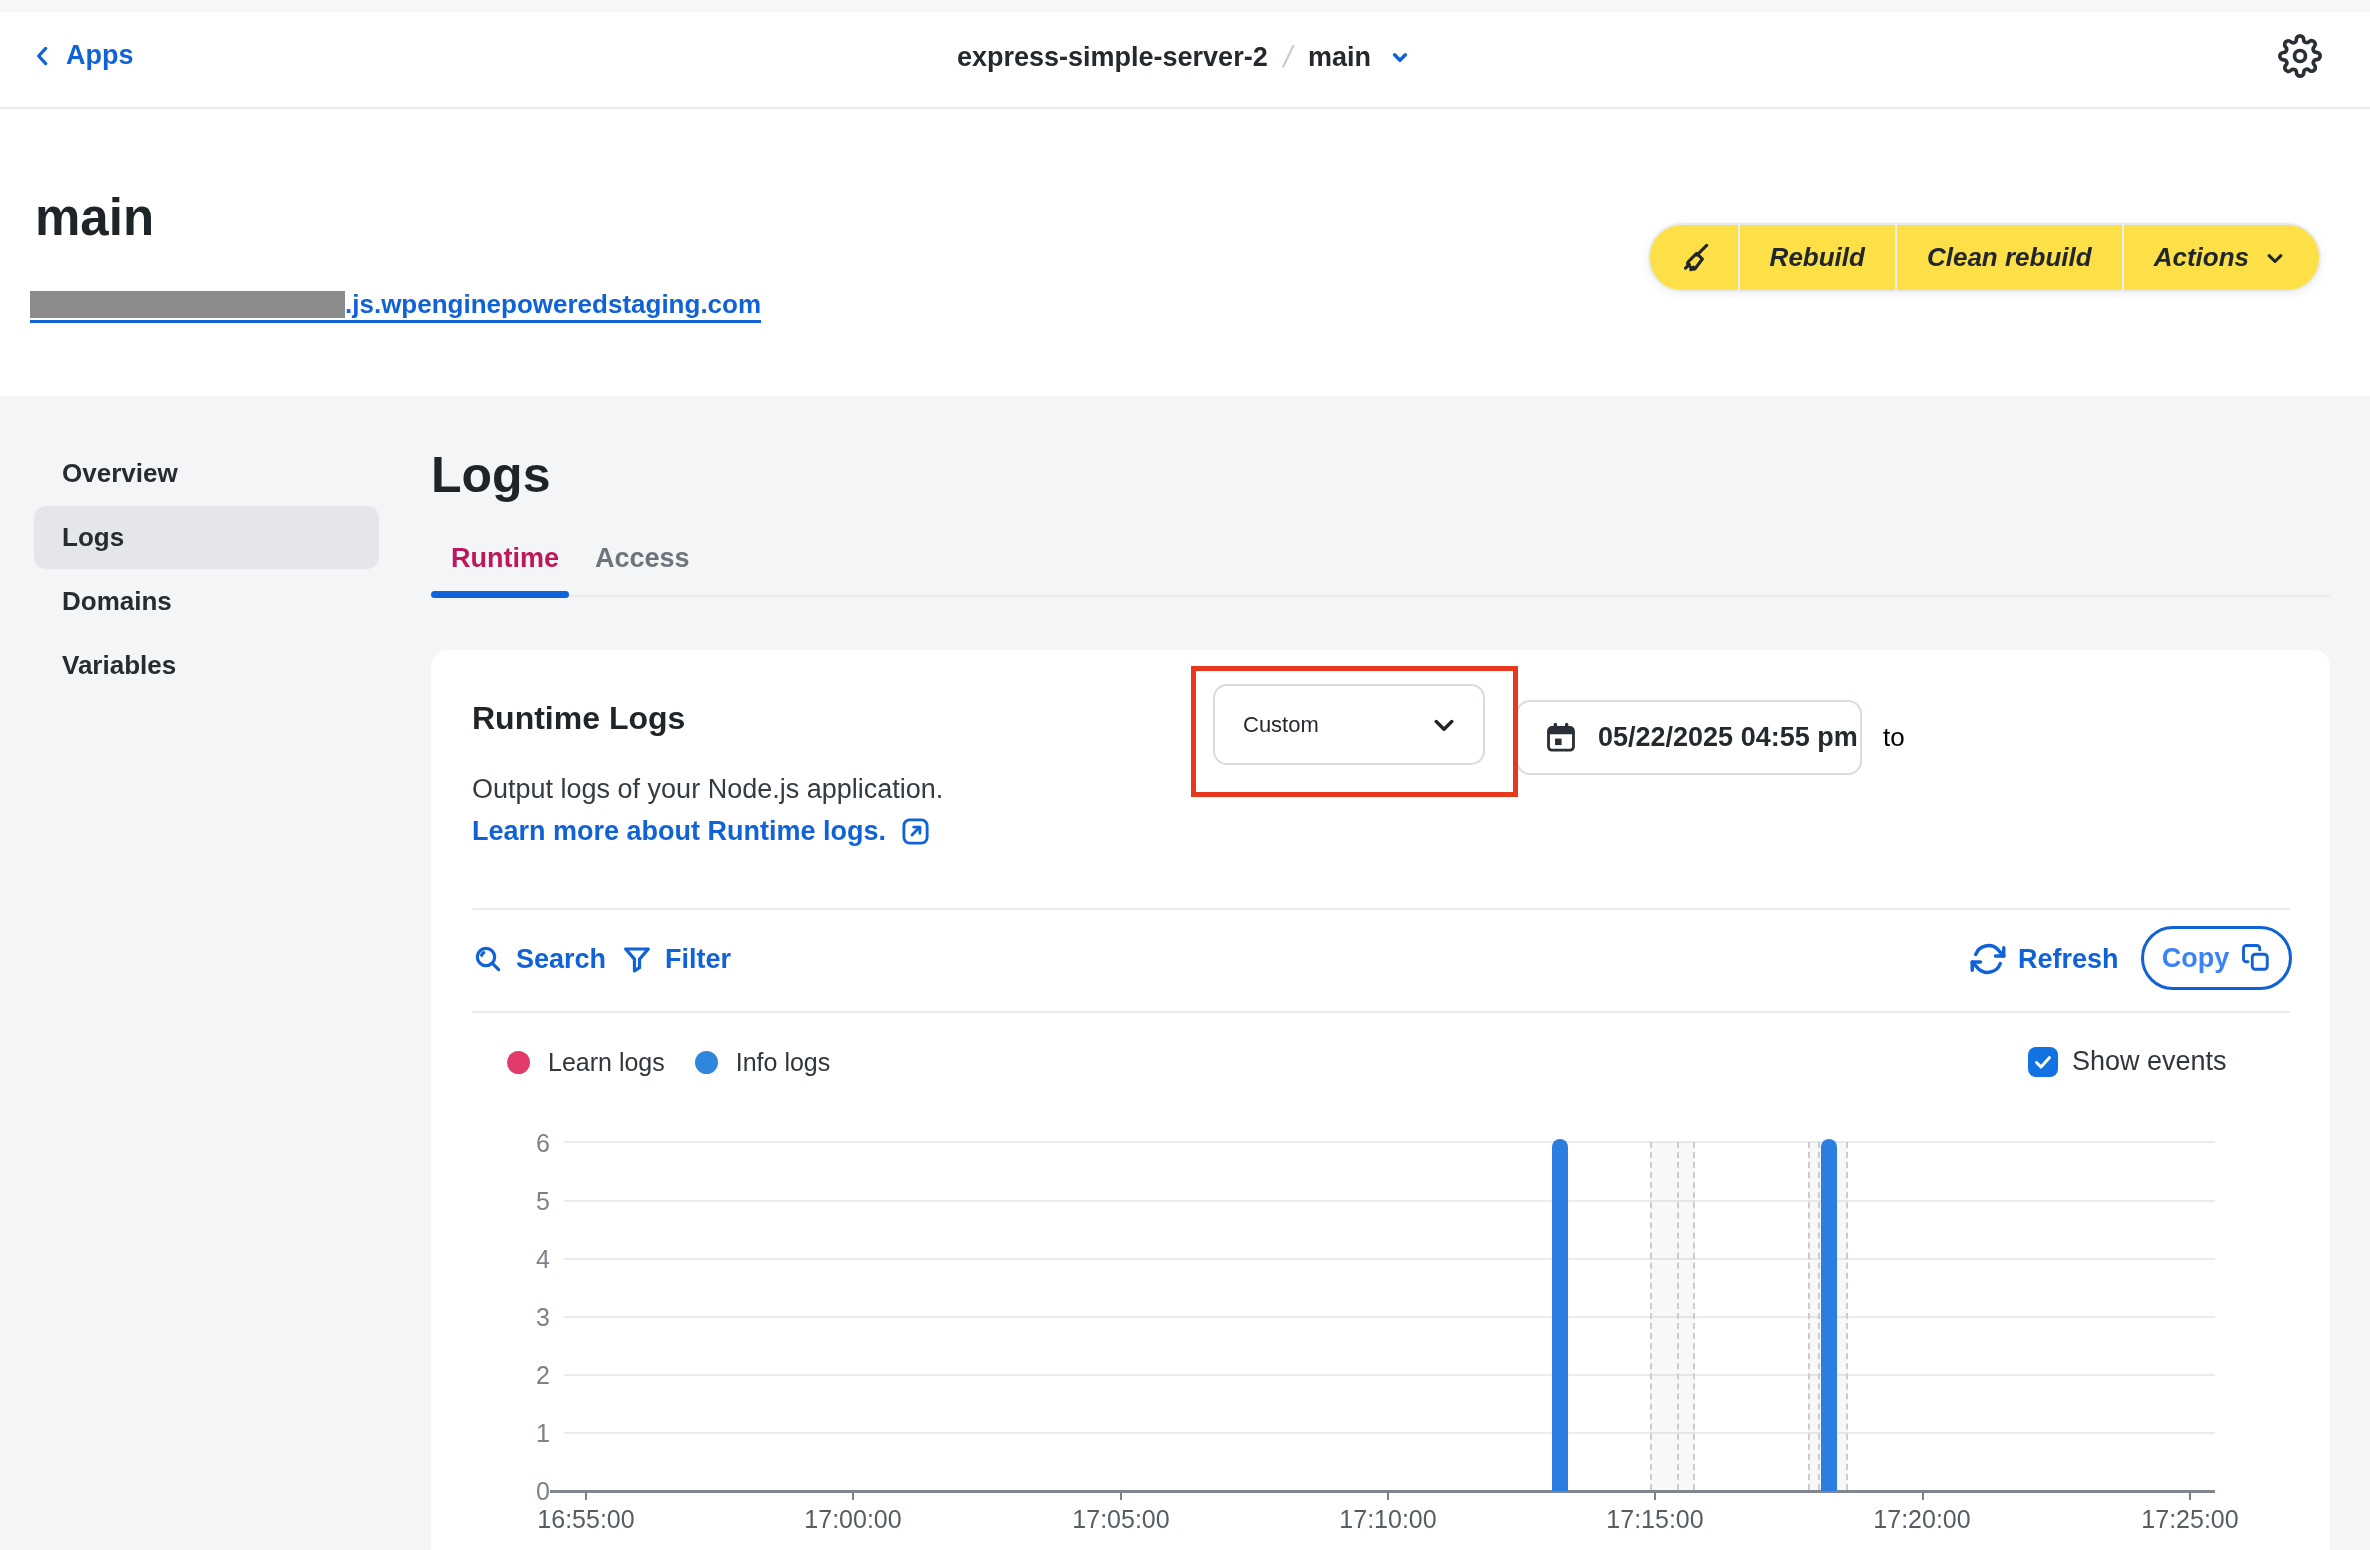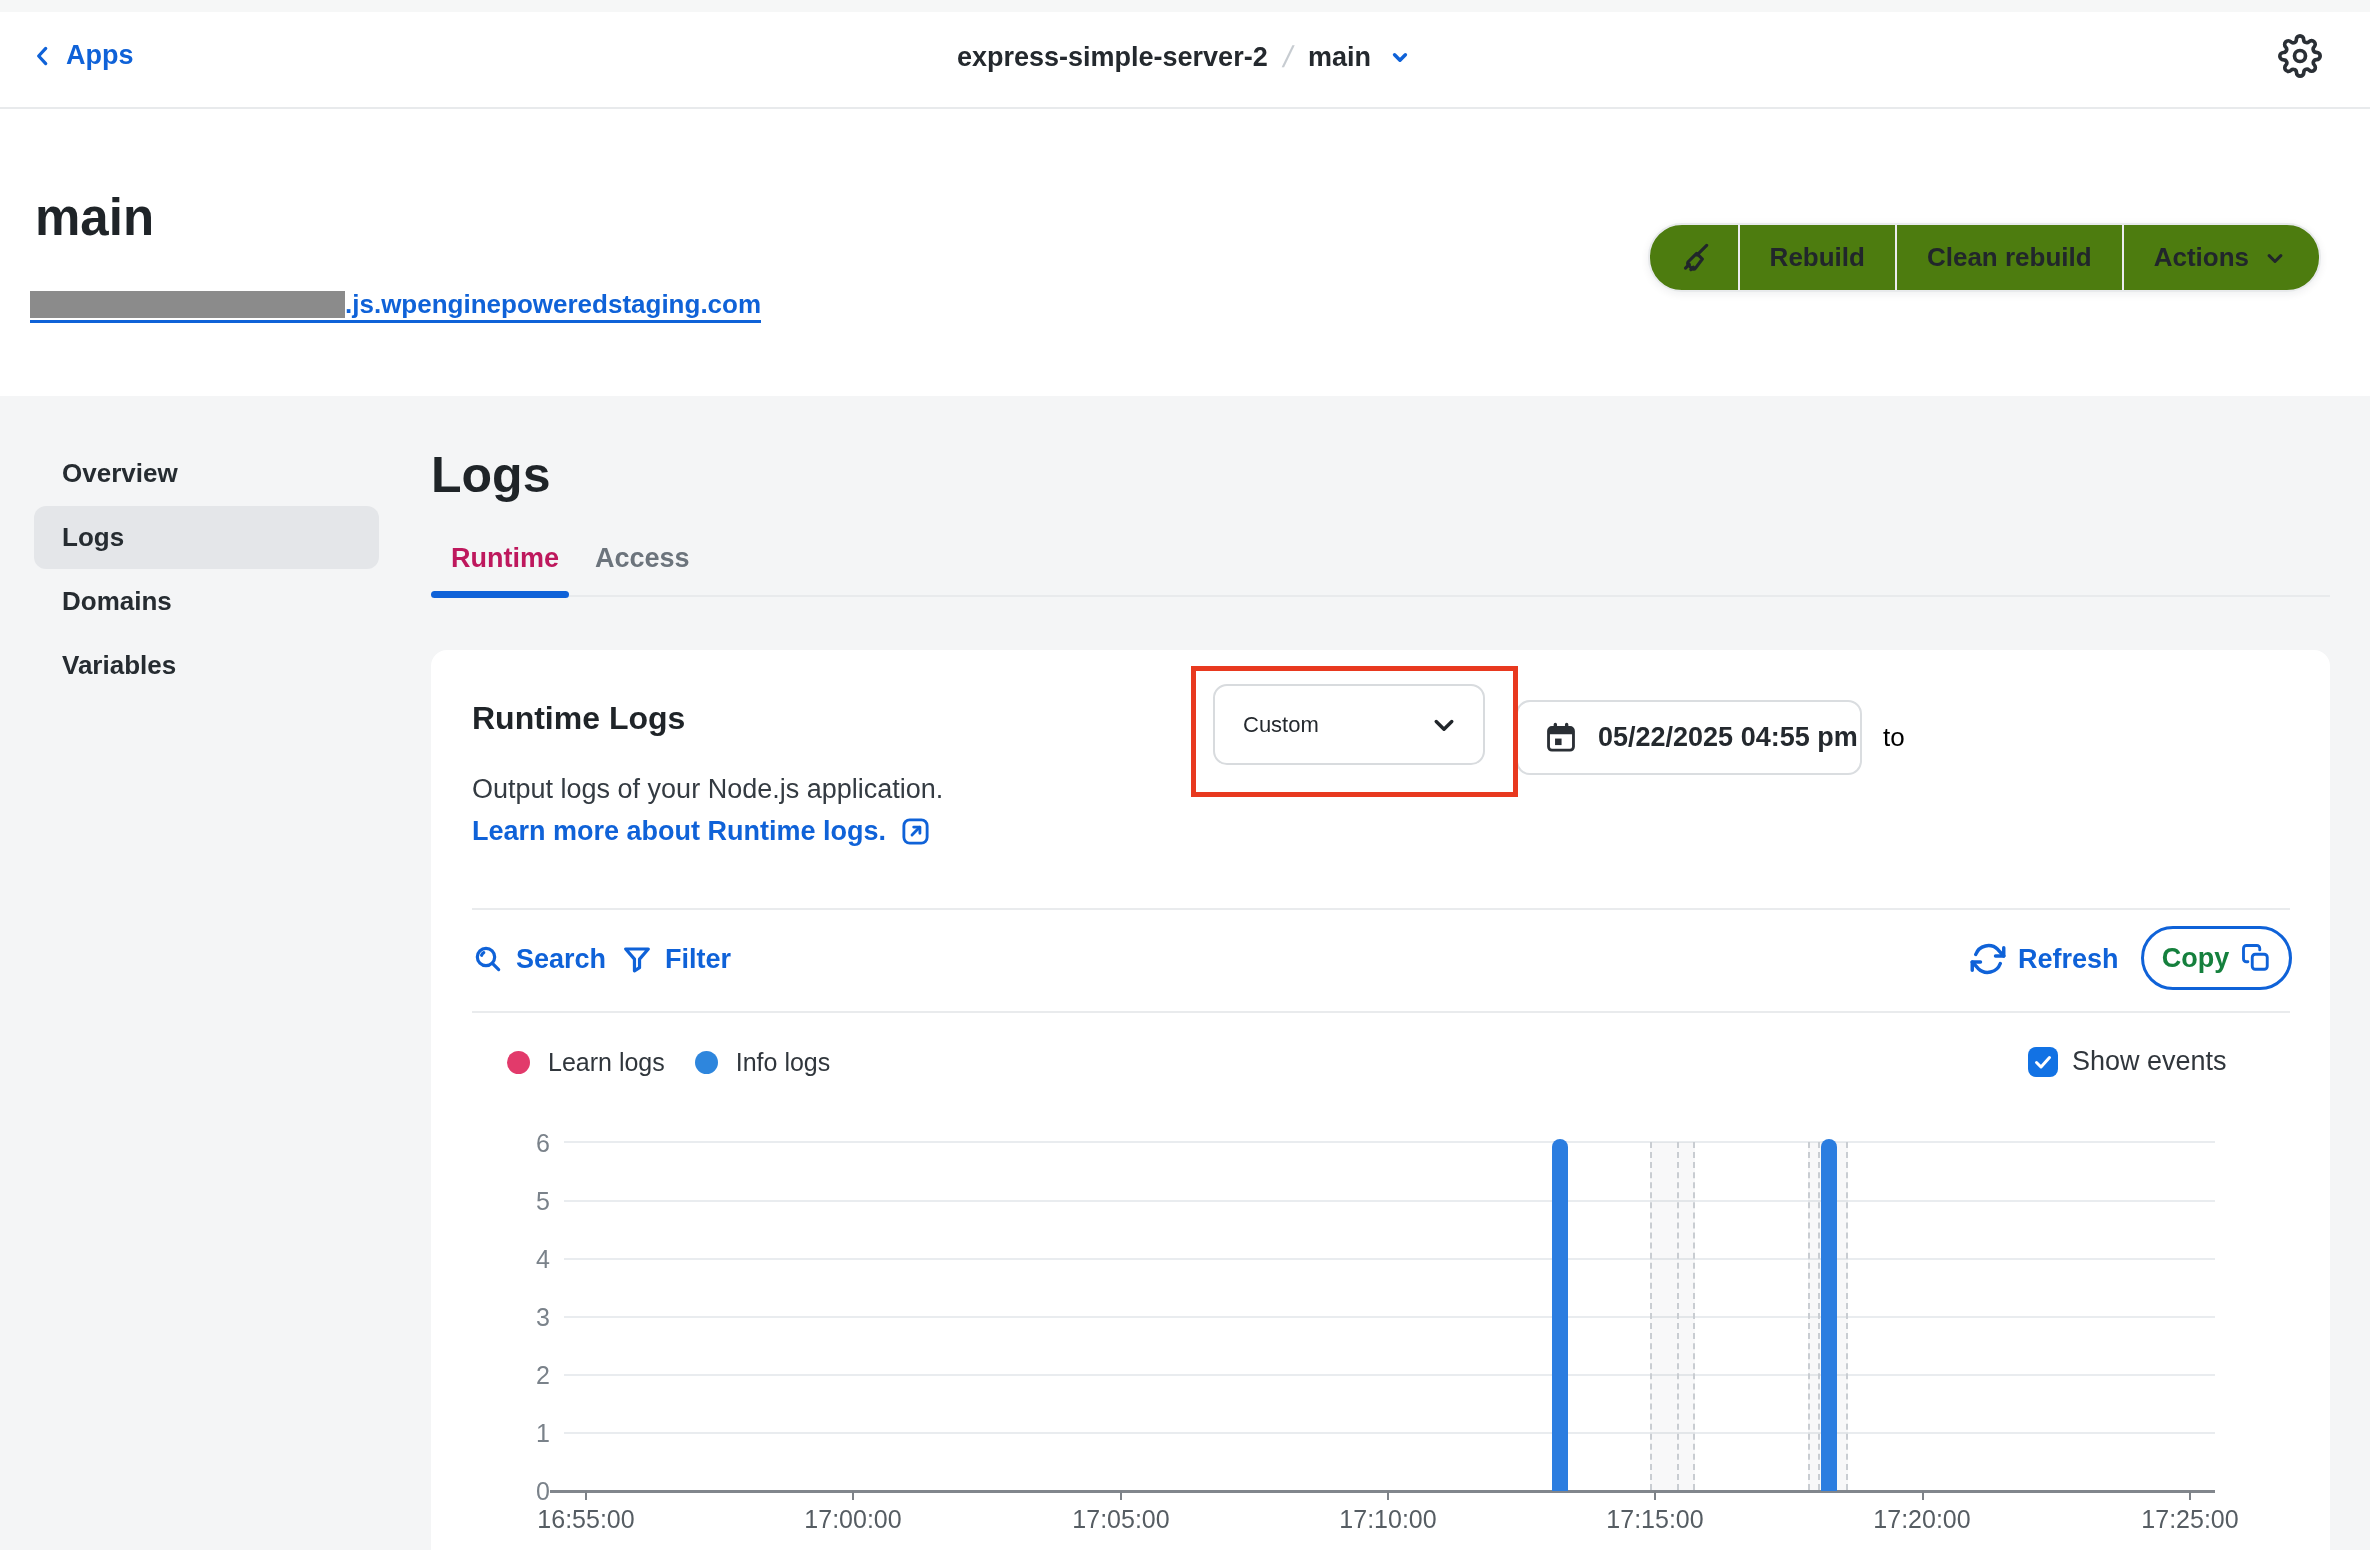--- a/index.html
+++ b/index.html
@@ -19,22 +19,22 @@
 
   
   .hero{position:absolute;left:0;top:109px;width:100%;height:287px;background:#fff;}
   .hero-title{position:absolute;left:35px;top:79px;font-size:51px;font-weight:700;color:#1f2428;}
   .urlrow{position:absolute;left:30px;top:182px;display:flex;align-items:flex-end;
           border-bottom:3px solid #0f62d8;padding-bottom:2px;cursor:pointer;}
   .redact{width:315px;height:27px;background:#8b8b8b;}
   .url-text{font-size:26px;font-weight:700;color:#0f62d8;line-height:27px;}
 
   .btngroup{position:absolute;right:49px;top:114px;height:65px;display:flex;align-items:stretch;
-            background:#4d7c0f;border:2px solid #e8eaec;border-radius:34px;
-            box-shadow:0 2px 8px rgba(20,30,40,.07);overflow:hidden;}
+            background:#fde047;border:2px solid #e8eaec;border-radius:34px;
+            box-shadow:0 2px 8px rgba(20,30,40,.07);overflow:hidden;font-style:italic;}
   .btnseg{display:flex;align-items:center;gap:12px;padding:0 30px;font-size:26px;font-weight:700;
           color:#21262b;cursor:pointer;border-left:2px solid #ecedef;white-space:nowrap;}
   .btnseg:first-child{border-left:none;padding:0 24px;}
 
   
   .graysec{position:absolute;left:0;top:396px;width:100%;height:1154px;background:#f4f5f6;}
 
   
   .sidebar{position:absolute;left:34px;top:442px;width:345px;}
   .side-item{height:63px;display:flex;align-items:center;padding-left:28px;
@@ -69,21 +69,21 @@
   .tolabel{position:absolute;left:1452px;top:72px;font-size:26px;color:#000000;}
 
   .divider{position:absolute;left:41px;width:1818px;height:2px;background:#e9ebed;}
   .div1{top:258px;} .div2{top:361px;}
 
   .toollink{position:absolute;display:flex;align-items:center;gap:12px;font-size:27px;
             font-weight:700;color:#0f62d8;cursor:pointer;top:289px;height:40px;}
   .search-l{left:41px;} .filter-l{left:190px;} .refresh-l{left:1539px;}
   .copy-btn{position:absolute;left:1710px;top:276px;width:151px;height:64px;border:3px solid #0f62d8;
             border-radius:34px;display:flex;align-items:center;justify-content:center;gap:12px;
-            font-size:27px;font-weight:700;color:#15803d;cursor:pointer;box-sizing:border-box;}
+            font-size:27px;font-weight:700;color:#3b82f6;cursor:pointer;box-sizing:border-box;}
 
   .legend{position:absolute;left:76px;top:398px;display:flex;align-items:center;gap:30px;
           font-size:25px;color:#30363c;}
   .lg-item{display:flex;align-items:center;gap:18px;}
   .dot{width:23px;height:23px;border-radius:50%;}
   .dot-error{background:#e23a6b;} .dot-info{background:#2e86dd;}
 
   .showev{position:absolute;left:1597px;top:396px;display:flex;align-items:center;gap:14px;
           font-size:27px;color:#30363c;cursor:pointer;}
   .chk{width:30px;height:30px;border-radius:8px;background:#1272e4;display:flex;

